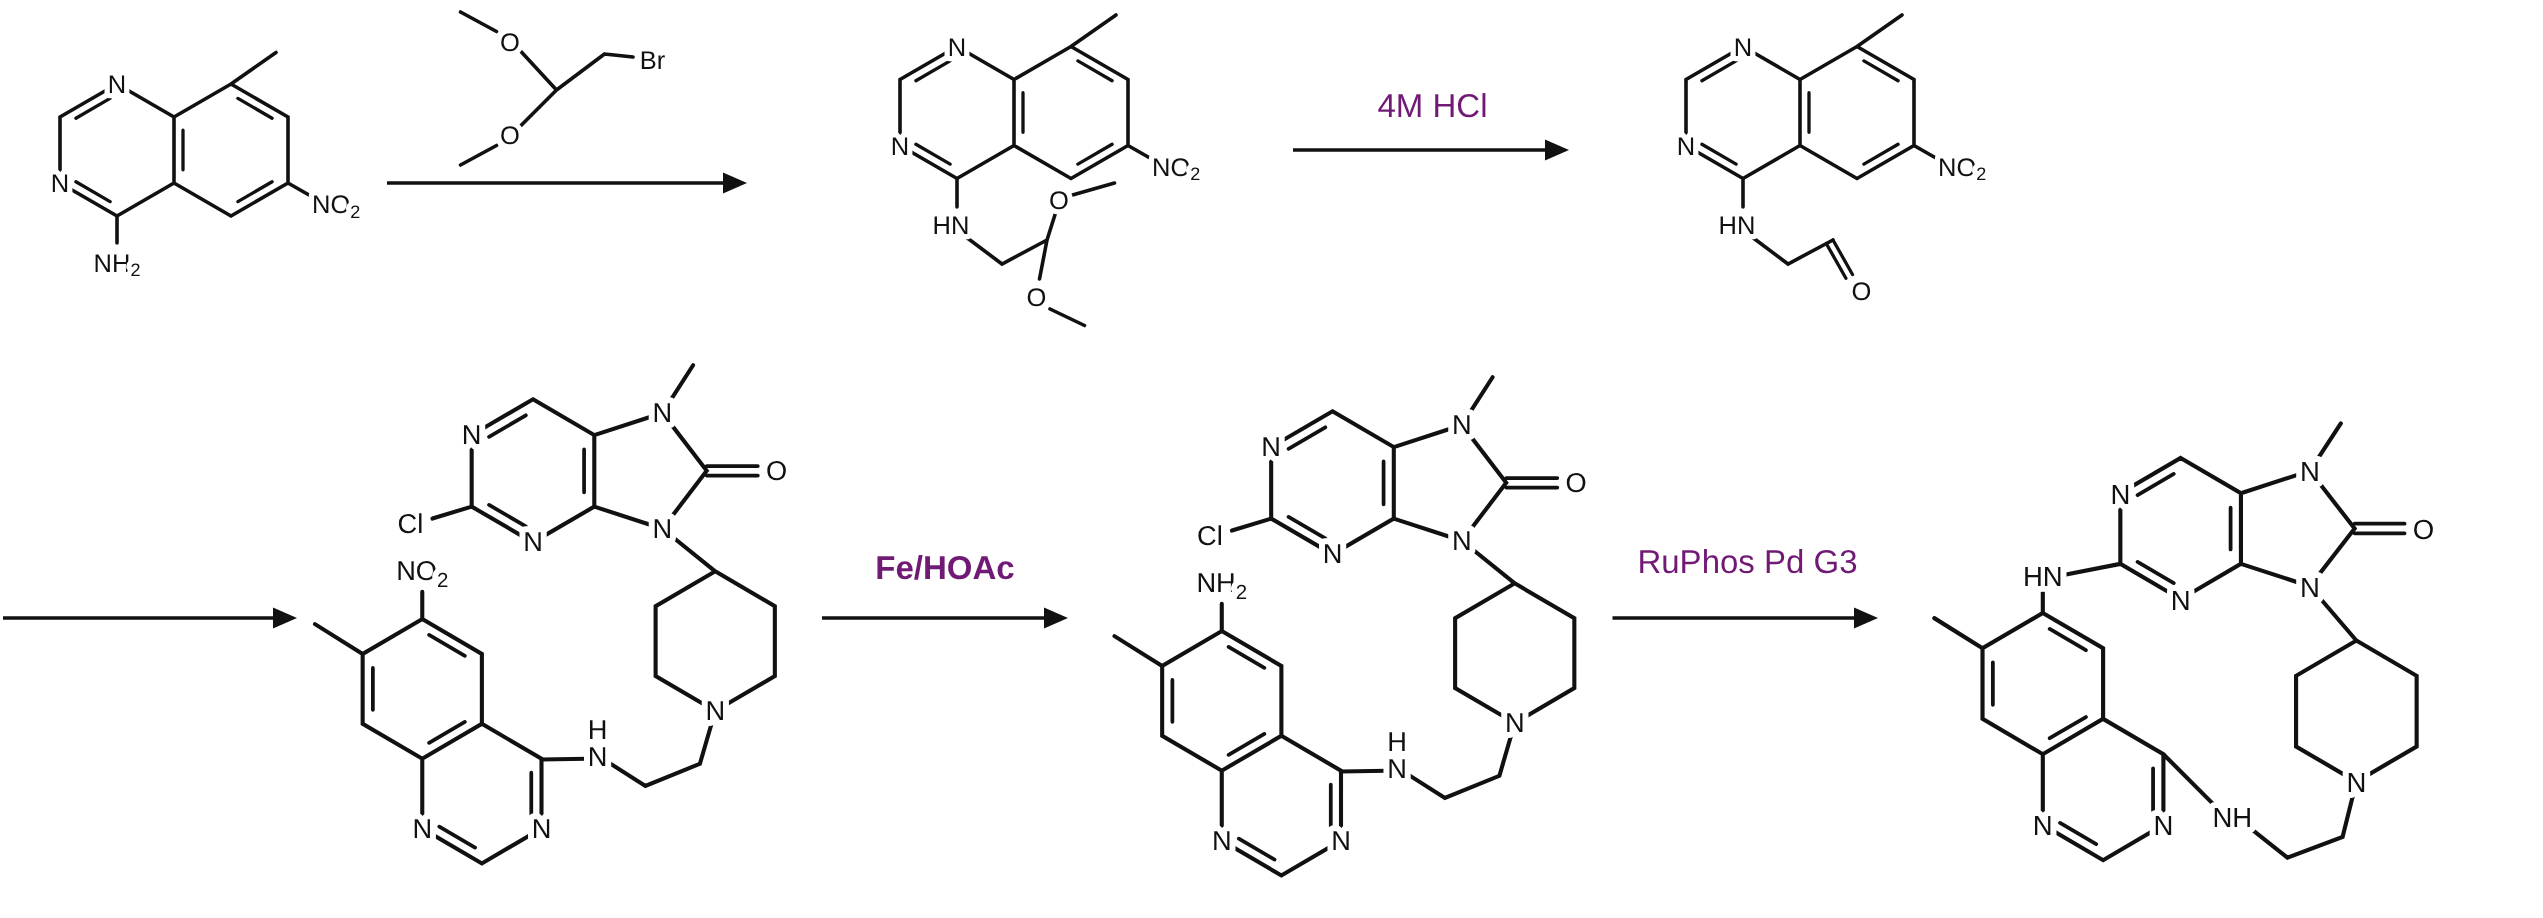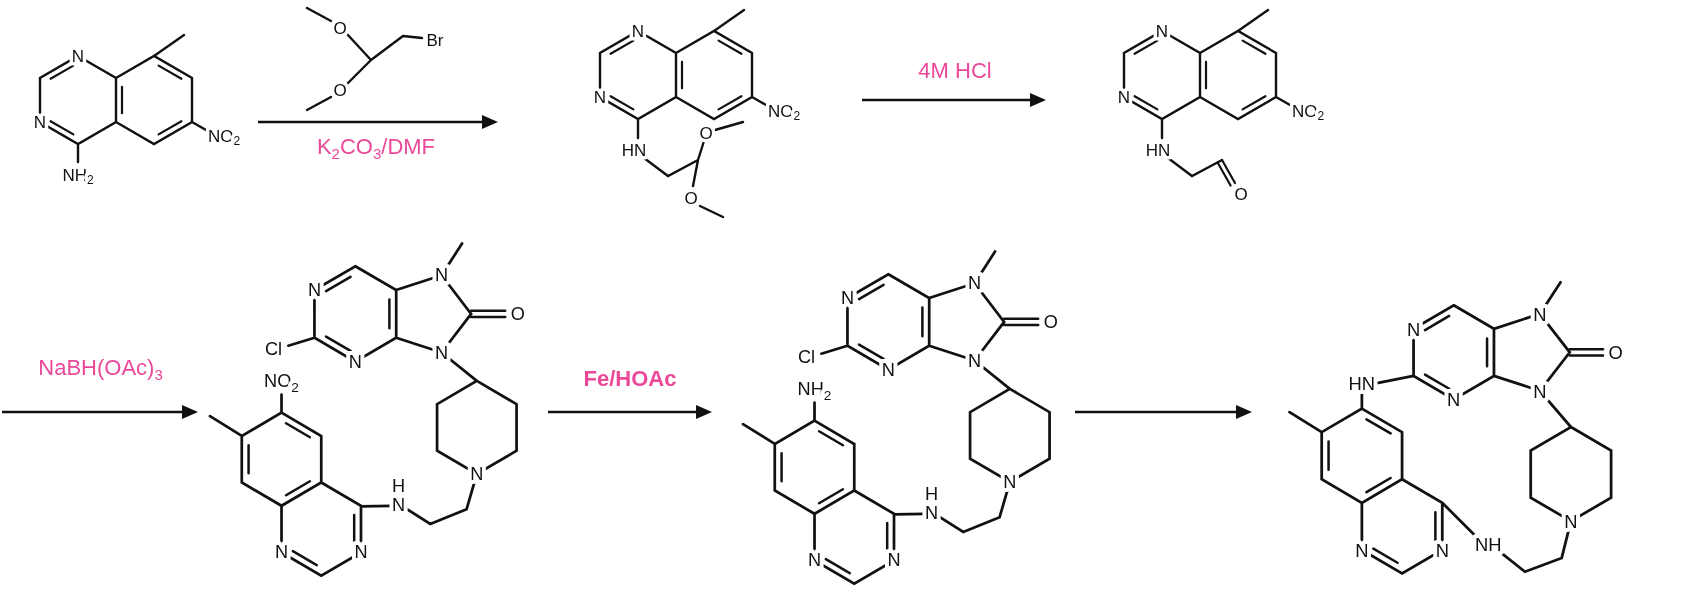--- a/index.html
+++ b/index.html
@@ -7,21 +7,21 @@
           font-family:"Liberation Sans",sans-serif;color:#111;}
   svg{position:absolute;overflow:visible;}
   .bond{stroke:#111;stroke-width:2.4;fill:none;stroke-linecap:round;}
   .bond2{stroke:#111;stroke-width:2.2;fill:none;stroke-linecap:round;}
   .atom{font-family:"Liberation Sans",sans-serif;font-size:17px;fill:#111;
         stroke:#fff;stroke-width:7px;paint-order:stroke;stroke-linejoin:round;
         text-anchor:middle;dominant-baseline:central;font-weight:400;}
   .big .atom{font-size:16px;}
   .start{text-anchor:start;}
   .sb{font-size:12px;}
-  .rg{position:absolute;font-size:22px;text-align:center;color:#ec4899;}
+  .rg{position:absolute;font-size:22px;text-align:center;color:#701a75;}
   .rg sub{font-size:15px;}
   .arrow line{stroke:#111;stroke-width:2.4;}
   .arrow polygon{fill:#111;}
 </style>
 </head>
 <body>
 
 <div id="scheme">
 
   <svg style="left:0px;top:5px;" width="260" height="200" viewBox="0 0 260 200">
@@ -53,21 +53,20 @@
       M120,34 L139,36"></path>
     <text class="atom" x="57" y="26"><tspan>O</tspan></text>
     <text class="atom" x="57" y="88"><tspan>O</tspan></text>
     <text class="atom" x="152" y="38"><tspan>Br</tspan></text>
   </svg>
 
   <svg class="arrow" style="left:258px;top:112px;" width="240" height="20" viewBox="0 0 240 20">
     <line x1="0" y1="10" x2="226" y2="10"></line>
       <polygon points="224,3 240,10 224,17"></polygon>
   </svg>
-  <div class="rg" style="left:286px;top:134px;width:180px;"><span>K</span><sub>2</sub><span>CO</span><sub>3</sub><span>/DMF</span></div>
 
   <svg style="left:558px;top:0px;" width="270" height="232" viewBox="0 0 270 232">
     <path class="bond" d="
       M80,31 L118,53 L118,97 L80,119 L42,97 L42,53 Z
       M118,53 L156,31 L194,53 L194,97 L156,119 L118,97
       M156,31 L186,10
       M194,97 L208,105
       M80,119 L80,138
       M86,158 L110,176 L140,160
       M140,160 L146,141
@@ -114,21 +113,20 @@
     <text class="atom" x="42" y="97"><tspan>N</tspan></text>
     <text class="atom start" x="210" y="111"><tspan>NO</tspan><tspan class="sb" dy="5">2</tspan></text>
     <text class="atom" x="76" y="150"><tspan>HN</tspan></text>
     <text class="atom" x="159" y="194"><tspan>O</tspan></text>
   </svg>
 
   <svg class="arrow" style="left:2px;top:402px;" width="196" height="20" viewBox="0 0 196 20">
     <line x1="0" y1="10" x2="182" y2="10"></line>
       <polygon points="180,3 196,10 180,17"></polygon>
   </svg>
-  <div class="rg" style="left:8px;top:355px;width:185px;"><span>NaBH(OAc)</span><sub>3</sub></div>
 
   <svg class="big" style="left:185px;top:232px;" width="352" height="375" viewBox="0 0 310 330">
     <path class="bond" d="
       M150,30 L186,51 L186,93 L150,114 L114,93 L114,51 Z
       M114,93 L91,100
       M186,51 L226,38 L252,72 L226,106 L186,93
       M226,38 L244,10
       M226,106 L257,131
       M257,131 L292,151.5 L292,192.5 L257,213 L222,192.5 L222,151.5 Z
       M257,213 L248,244 L216,257 L194,243
@@ -204,20 +202,21 @@
     <text class="atom" x="188" y="240"><tspan>N</tspan></text>
     <text class="atom" x="85" y="131"><tspan>NH</tspan><tspan class="sb" dy="5">2</tspan></text>
     <text class="atom" x="85" y="282"><tspan>N</tspan></text>
     <text class="atom" x="155" y="282"><tspan>N</tspan></text>
   </svg>
 
   <svg class="arrow" style="left:1075px;top:402px;" width="177" height="20" viewBox="0 0 177 20">
     <line x1="0" y1="10" x2="163" y2="10"></line>
       <polygon points="161,3 177,10 161,17"></polygon>
   </svg>
+  <div class="rg" style="left:1080px;top:362px;width:170px;">RuPhos Pd G3</div>
 
   <svg class="big" style="left:1270px;top:266px;" width="379" height="345" viewBox="0 0 330 300">
     <path class="bond" d="
       M160,34 L195,54.5 L195,95.5 L160,116 L125,95.5 L125,54.5 Z
       M92,102 L125,95.5
       M195,54.5 L235,41.5 L261,75 L235,108.5 L195,95.5
       M235,41.5 L253,14
       M235,108.5 L262,140
       M262,140 L297,160.5 L297,201.5 L262,222 L227,201.5 L227,160.5 Z
       M262,222 L254,254 L222,266 L198,247

